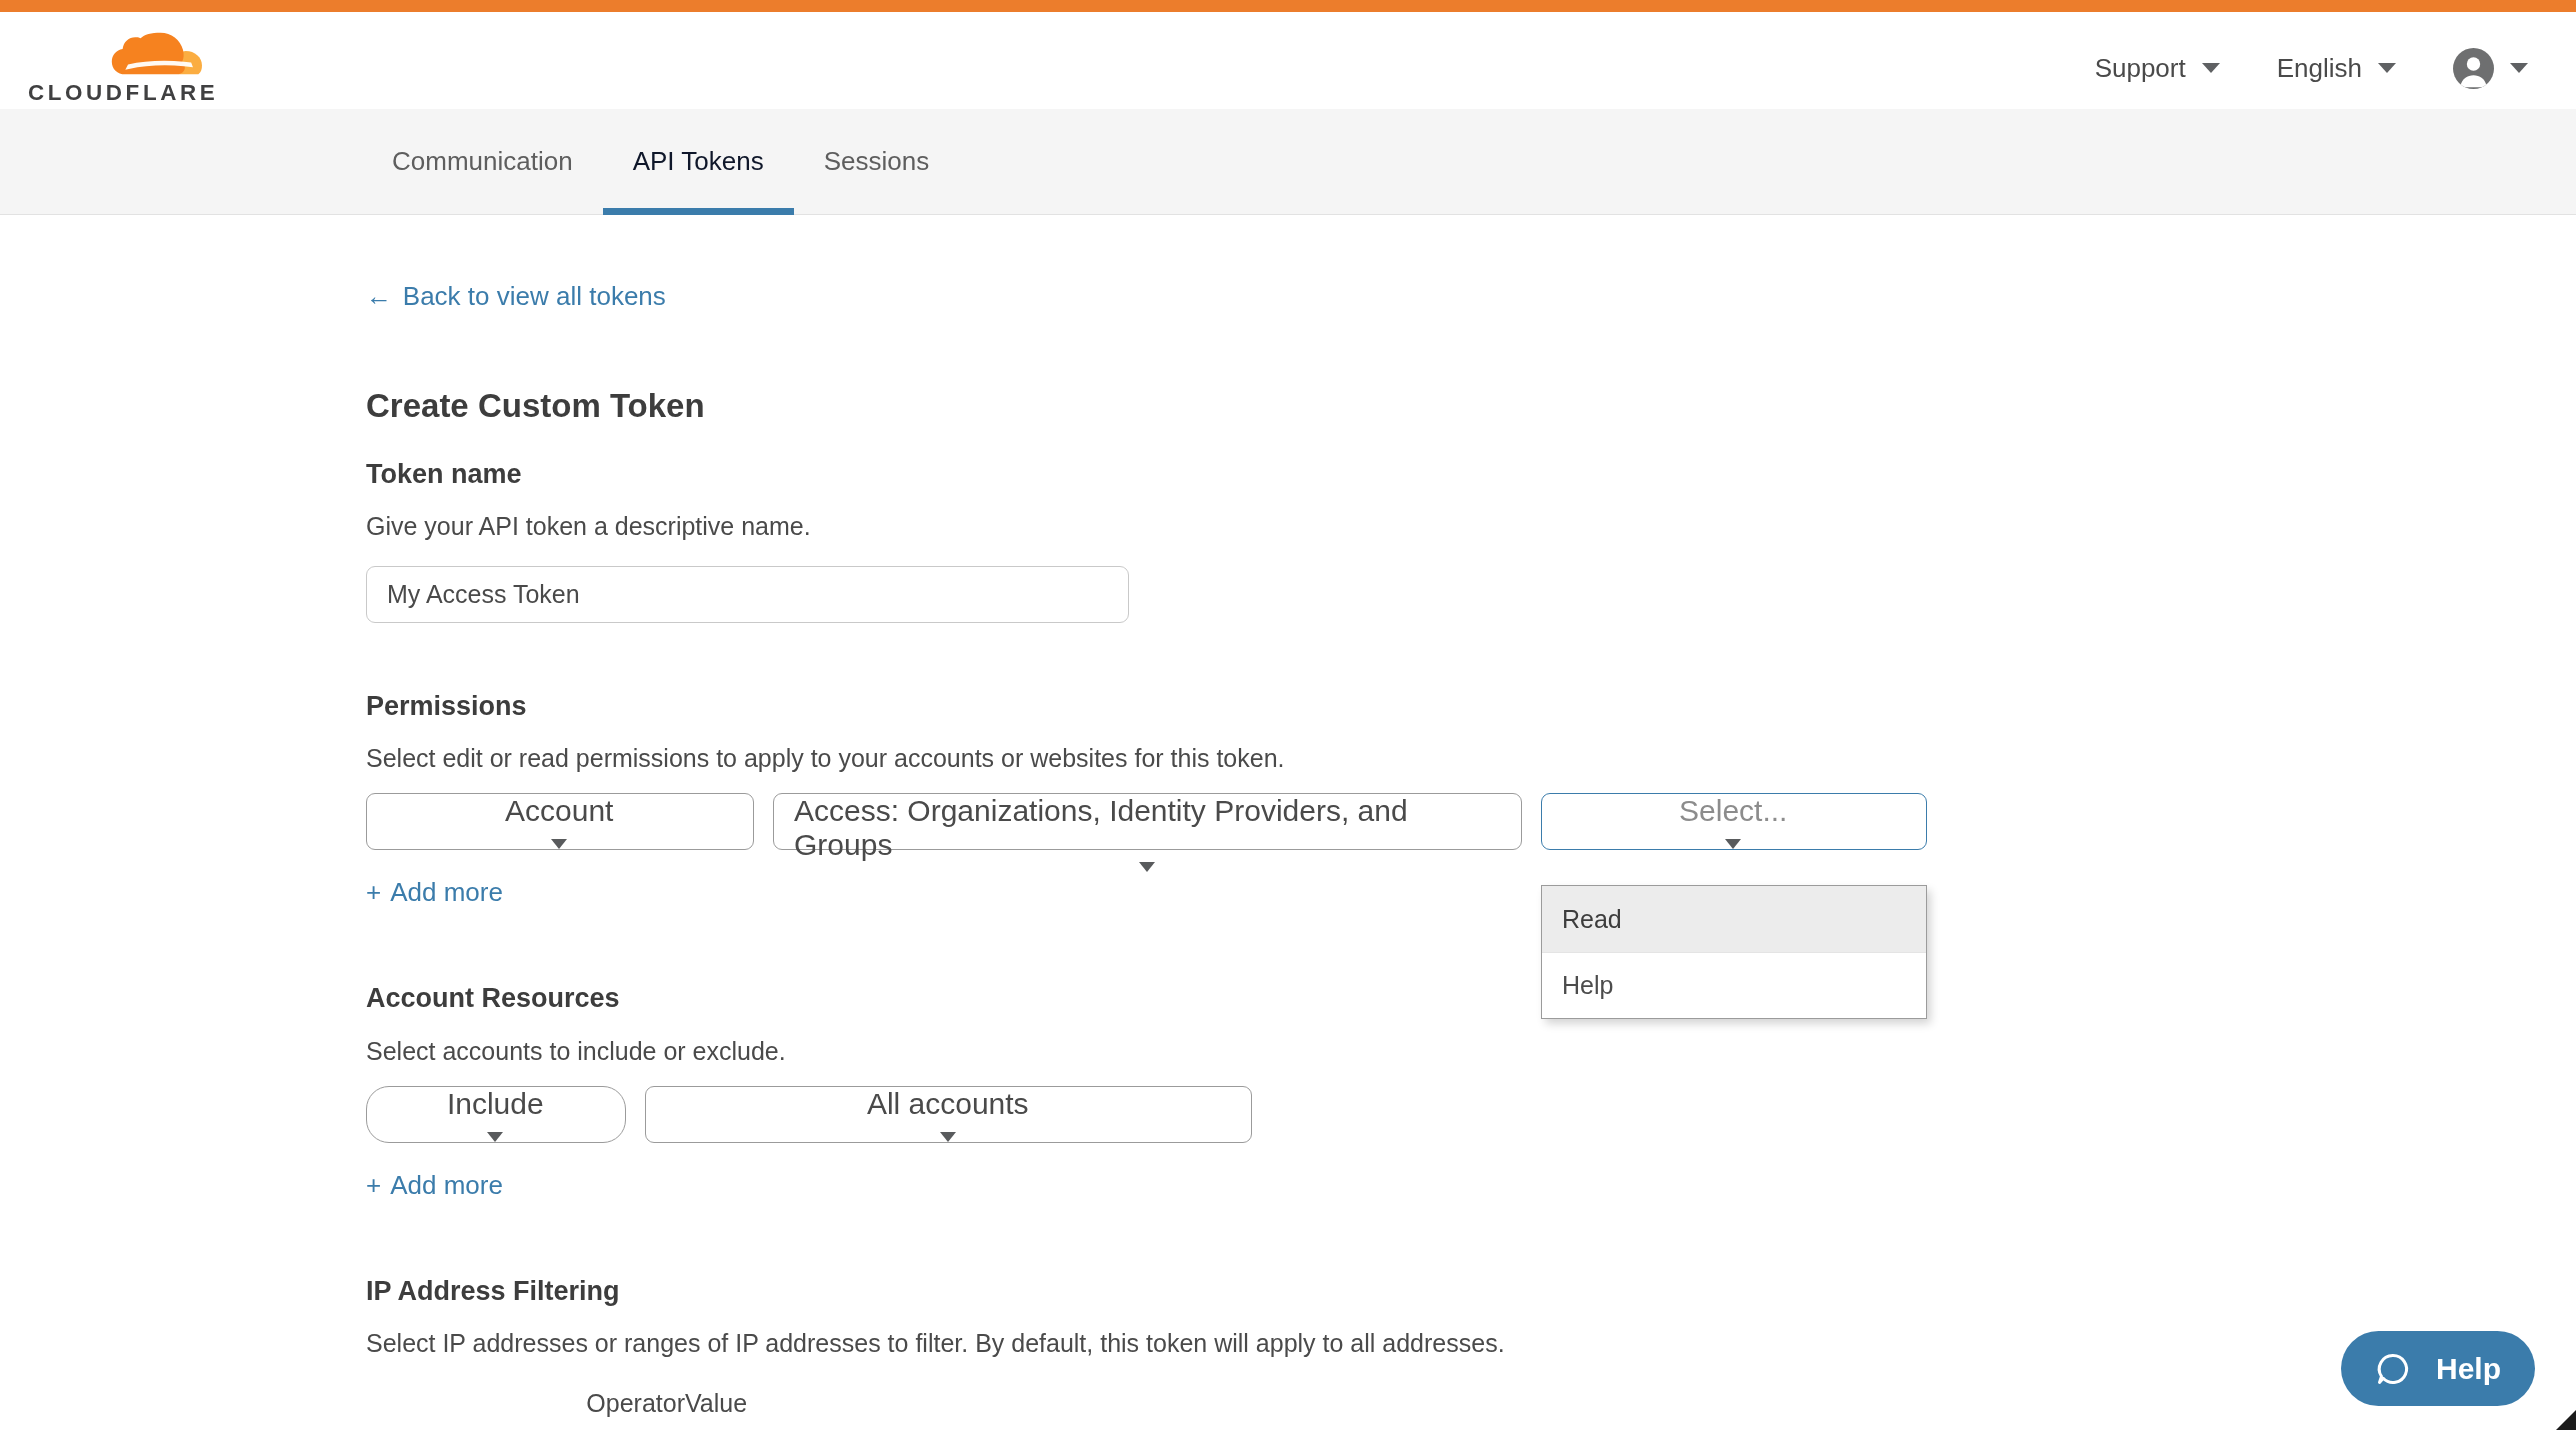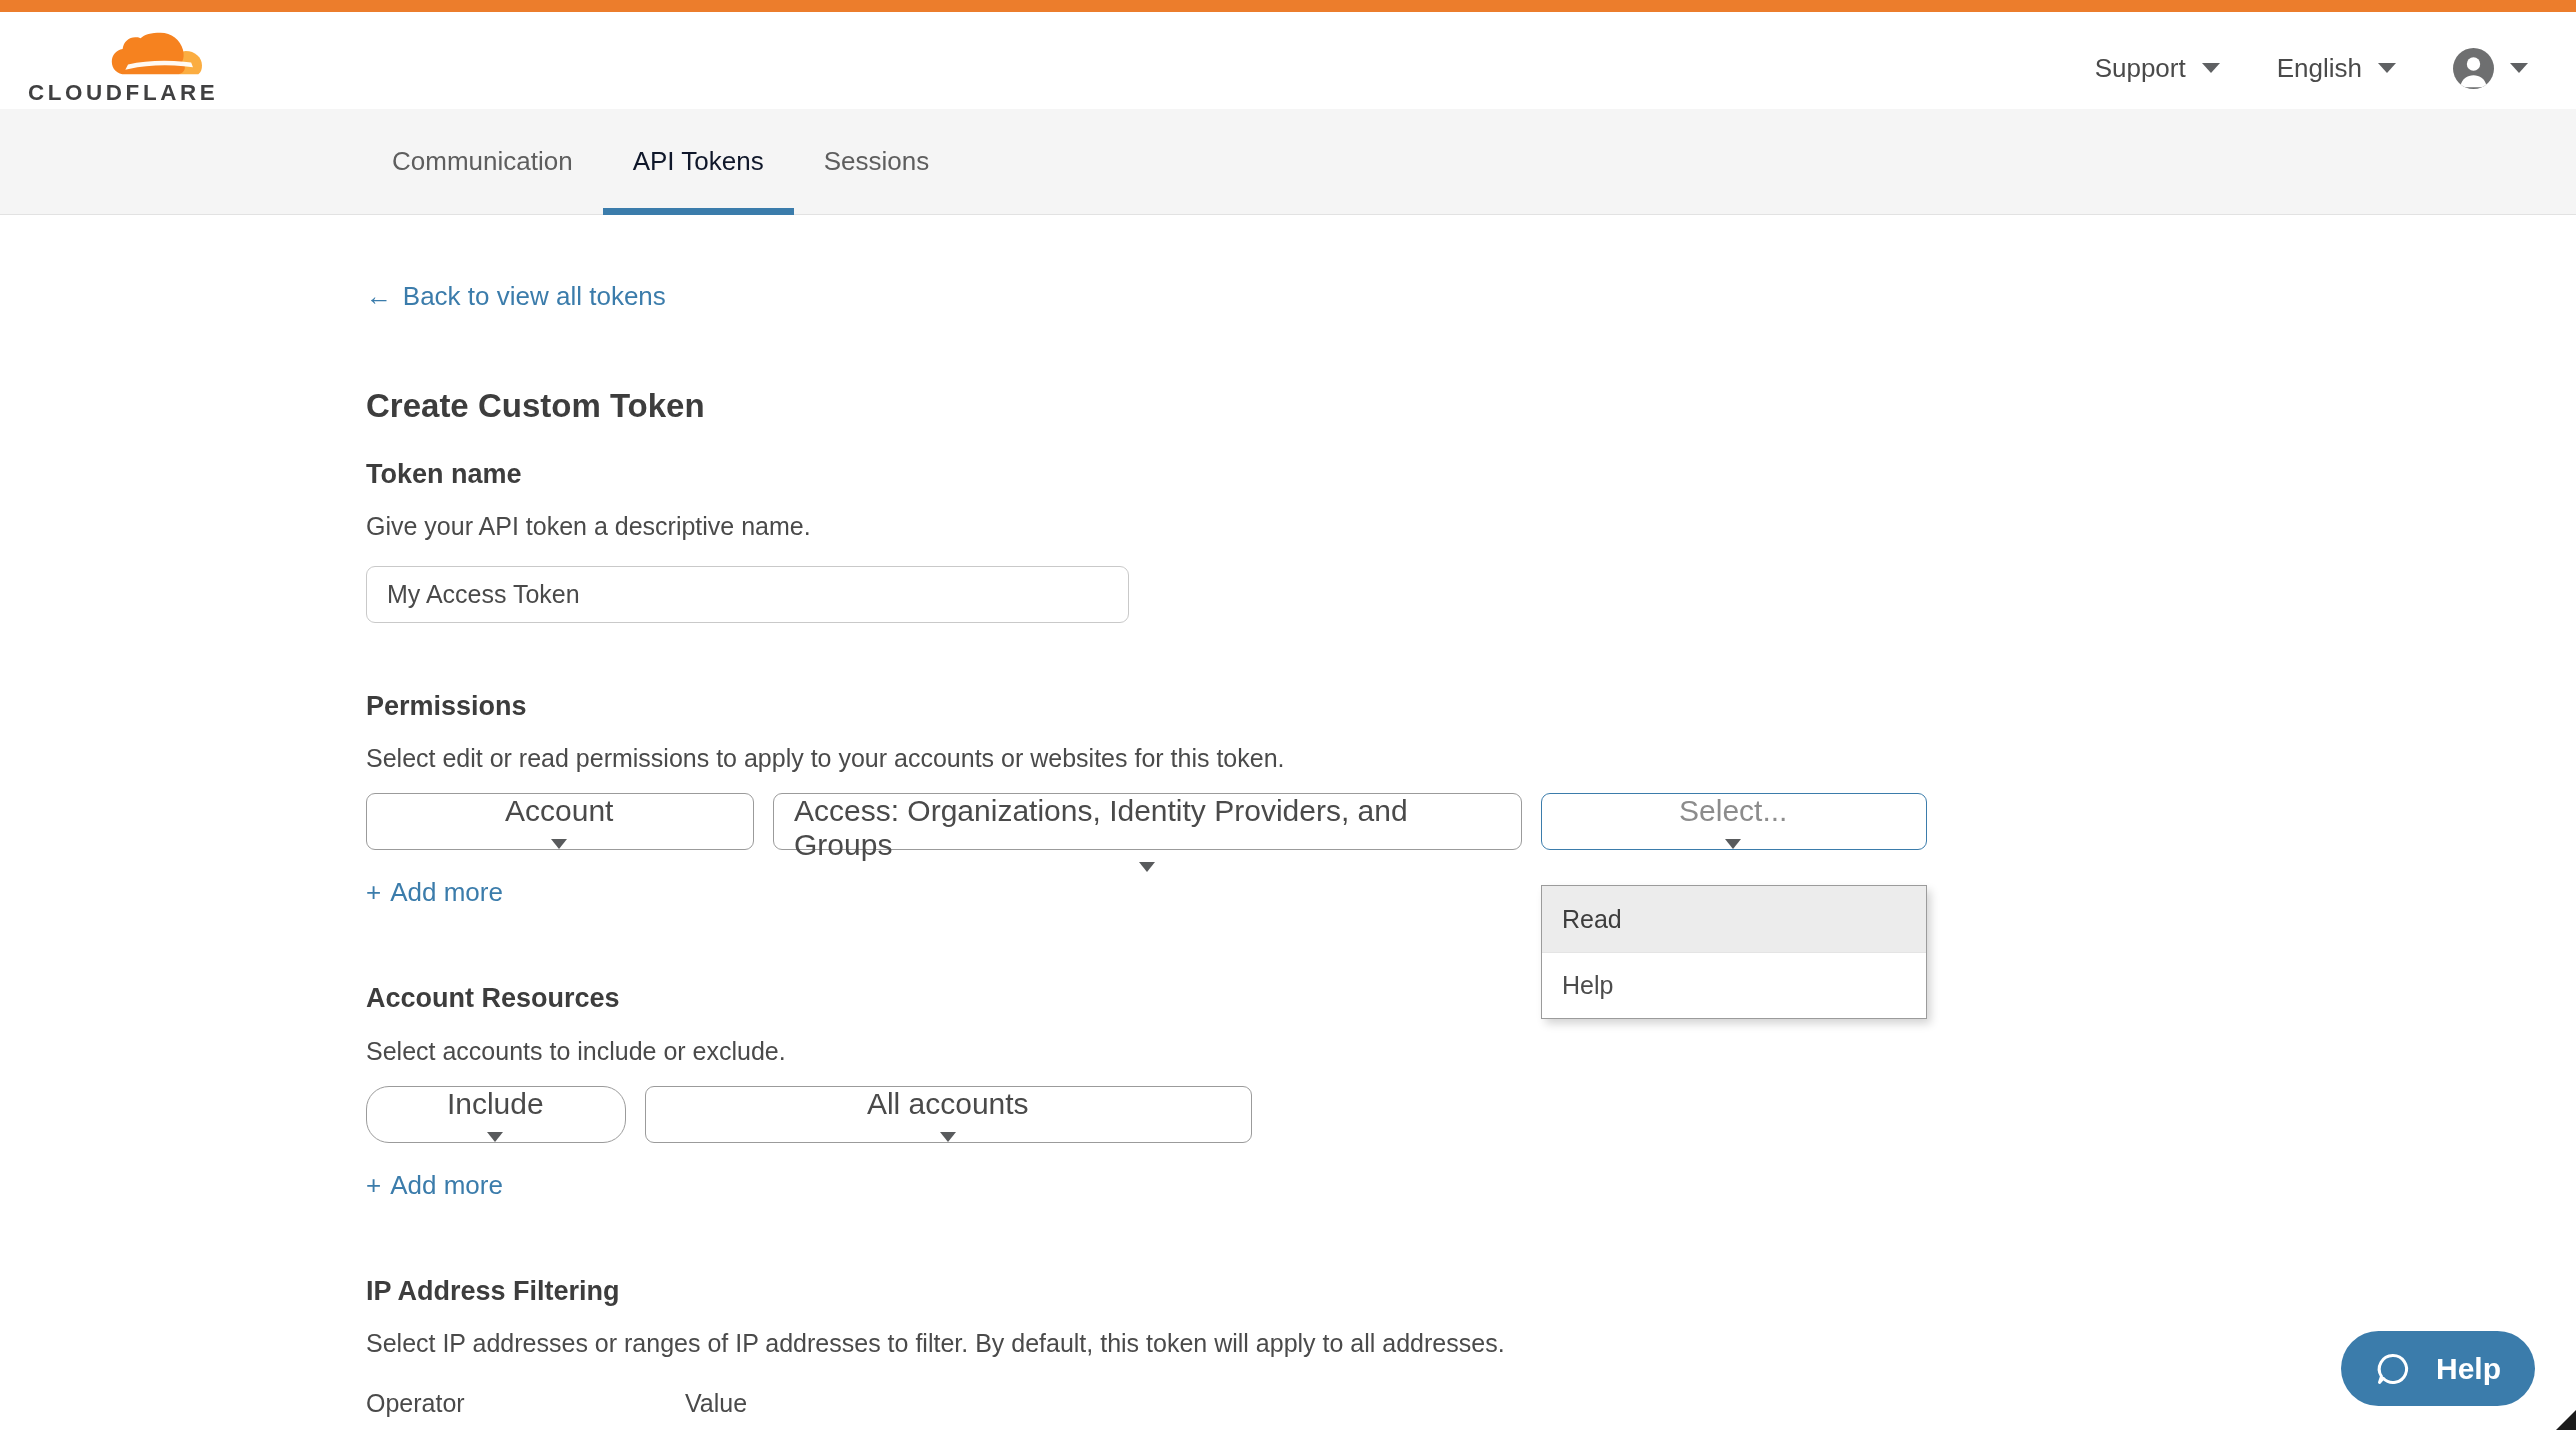--- a/index.html
+++ b/index.html
@@ -69,21 +69,21 @@
   .select-wrap { position:relative; }
   .dropdown-menu { position:absolute; top:92px; left:0; width:386px; background:#fff;
                    border:0.9px solid #9b9b9b; box-shadow:3.6px 4.5px 9px rgba(0,0,0,0.18); z-index:5; }
   .dropdown-option { height:66px; display:flex; align-items:center; padding:0 20px;
                      font-size:25px; color:#4c4c4c; cursor:pointer; }
   .dropdown-option.highlighted { background:#ececec; color:#3d3d3d; }
   .dropdown-option + .dropdown-option { border-top:0.9px solid #e4e4e4; }
 
   .add-more { display:inline-flex; align-items:center; gap:9px; font-size:26px; margin-top:27px; }
 
-  .field-labels { display:flex; margin-top:30.5px; font-size:25px; color:#4a4a4a; }
+  .field-labels { display:flex; margin-top:30.5px; font-size:25px; color:#4a4a4a;text-align:right; }
   .label-operator { width:319px; }
 
   .ip-input { height:57px; border:1.8px solid #d0d0d0; border-radius:9px; background:#f4f4f4;
               padding:0 20px; font-size:25px; color:#a3a3a3; font-family:inherit; outline:none; }
   .ip-input::placeholder { color:#a3a3a3; opacity:1; }
 
   
   .help-btn { position:fixed; right:41px; bottom:24px; height:75px; padding:5px 34px;
               background:var(--accent-blue); border-radius:38px; border:none;
               display:flex; align-items:center; gap:25px; cursor:pointer; }

